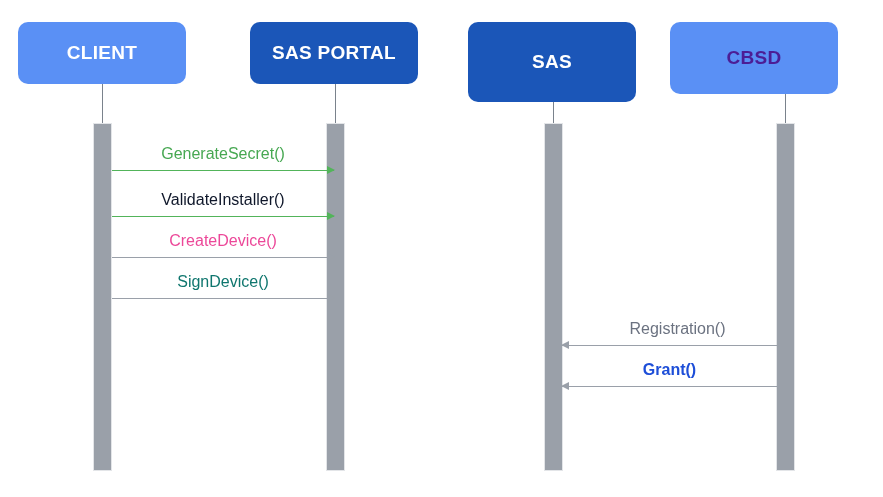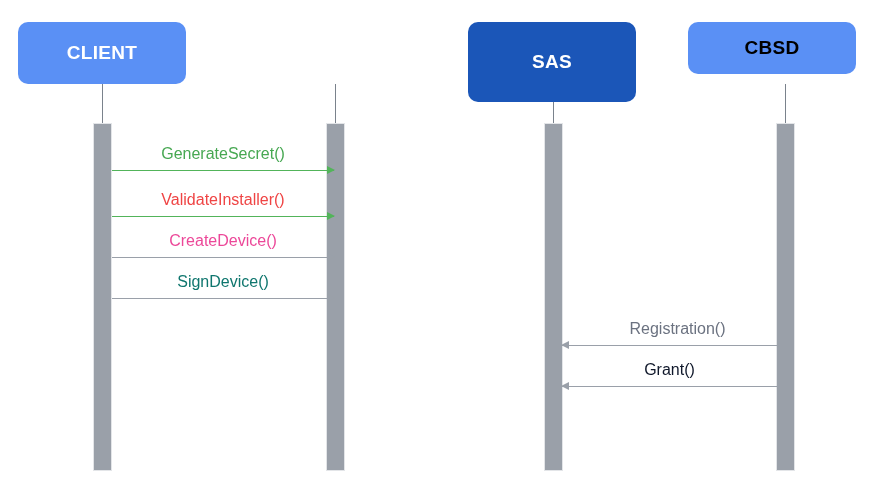--- a/index.html
+++ b/index.html
@@ -84,53 +84,56 @@
 <body>
 
 <div id="diagram-root" style="background: rgb(255, 255, 255);">
     <div class="lifeline-stem" style="left: 102px; top: 84px; height: 39px; background: rgb(122, 130, 140);"></div>
     <div class="activation-bar" style="left: 93px; top: 123px; width: 19px; height: 348px; background: rgb(154, 160, 169); border-color: rgb(227, 229, 232);"></div>
     <div class="actor-box" style="left: 18px; top: 22px; width: 168px; height: 62px; background: rgb(90, 144, 245); color: rgb(255, 255, 255);">
       <span>CLIENT</span>
     </div>
     <div class="lifeline-stem" style="left: 335px; top: 84px; height: 39px; background: rgb(122, 130, 140);"></div>
     <div class="activation-bar" style="left: 326px; top: 123px; width: 19px; height: 348px; background: rgb(154, 160, 169); border-color: rgb(227, 229, 232);"></div>
+    <div class="actor-box" style="left: 250px; top: 22px; width: 168px; height: 62px; background: rgb(27, 86, 184); color: rgb(255, 255, 255);">
+      <span>SAS PORTAL</span>
+    </div>
     <div class="lifeline-stem" style="left: 553px; top: 84px; height: 39px; background: rgb(122, 130, 140);"></div>
     <div class="activation-bar" style="left: 544px; top: 123px; width: 19px; height: 348px; background: rgb(154, 160, 169); border-color: rgb(227, 229, 232);"></div>
     <div class="actor-box" style="left: 468px; top: 22px; width: 168px; height: 80px; background: rgb(27, 86, 184); color: rgb(255, 255, 255);">
       <span>SAS</span>
     </div>
     <div class="lifeline-stem" style="left: 785px; top: 84px; height: 39px; background: rgb(122, 130, 140);"></div>
     <div class="activation-bar" style="left: 776px; top: 123px; width: 19px; height: 348px; background: rgb(154, 160, 169); border-color: rgb(227, 229, 232);"></div>
-    <div class="actor-box" style="left: 688px; top: 22px; width: 168px; height: 52px; background: rgb(90, 144, 245); color: #000000;">
+    <div class="actor-box" style="left: 670px; top: 22px; width: 168px; height: 72px; background: rgb(90, 144, 245); color: #4c1d95;">
       <span>CBSD</span>
     </div>
     <div class="message" style="left: 112px; top: 170px; width: 222px;">
       <div class="msg-line" style="background: rgb(82, 180, 90);"></div>
       <div class="msg-head to-right" style="border-left-color: rgb(82, 180, 90);"></div>
       <div class="msg-label" style="color: rgb(71, 168, 82);">GenerateSecret()</div>
     </div>
     <div class="message" style="left: 112px; top: 216px; width: 222px;">
       <div class="msg-line" style="background: rgb(82, 180, 90);"></div>
       <div class="msg-head to-right" style="border-left-color: rgb(82, 180, 90);"></div>
-      <div class="msg-label" style="color: #ef4444;">ValidateInstaller()</div>
+      <div class="msg-label" style="color: #0f172a;">ValidateInstaller()</div>
     </div>
     <div class="message" style="left: 112px; top: 257px; width: 222px;">
       <div class="msg-line" style="background: rgb(154, 160, 169);"></div>
       <div class="msg-head to-right" style="border-left-color: rgb(154, 160, 169);"></div>
       <div class="msg-label" style="color: #ec4899;">CreateDevice()</div>
     </div>
     <div class="message" style="left: 112px; top: 298px; width: 222px;">
       <div class="msg-line" style="background: rgb(154, 160, 169);"></div>
       <div class="msg-head to-right" style="border-left-color: rgb(154, 160, 169);"></div>
       <div class="msg-label" style="color: #0f766e;">SignDevice()</div>
     </div>
     <div class="message" style="left: 562px; top: 345px; width: 215px;">
       <div class="msg-line" style="background: rgb(154, 160, 169);"></div>
       <div class="msg-head to-left" style="border-right-color: rgb(154, 160, 169);"></div>
       <div class="msg-label" style="color: rgb(107, 114, 128); margin-left: 8px;">Registration()</div>
     </div>
     <div class="message" style="left: 562px; top: 386px; width: 215px;">
       <div class="msg-line" style="background: rgb(154, 160, 169);"></div>
       <div class="msg-head to-left" style="border-right-color: rgb(154, 160, 169);"></div>
-      <div class="msg-label" style="color: #0f172a;">Grant()</div>
+      <div class="msg-label" style="color: #1d4ed8; font-weight: bold;">Grant()</div>
     </div>
   </div>
 
 </body></html>

